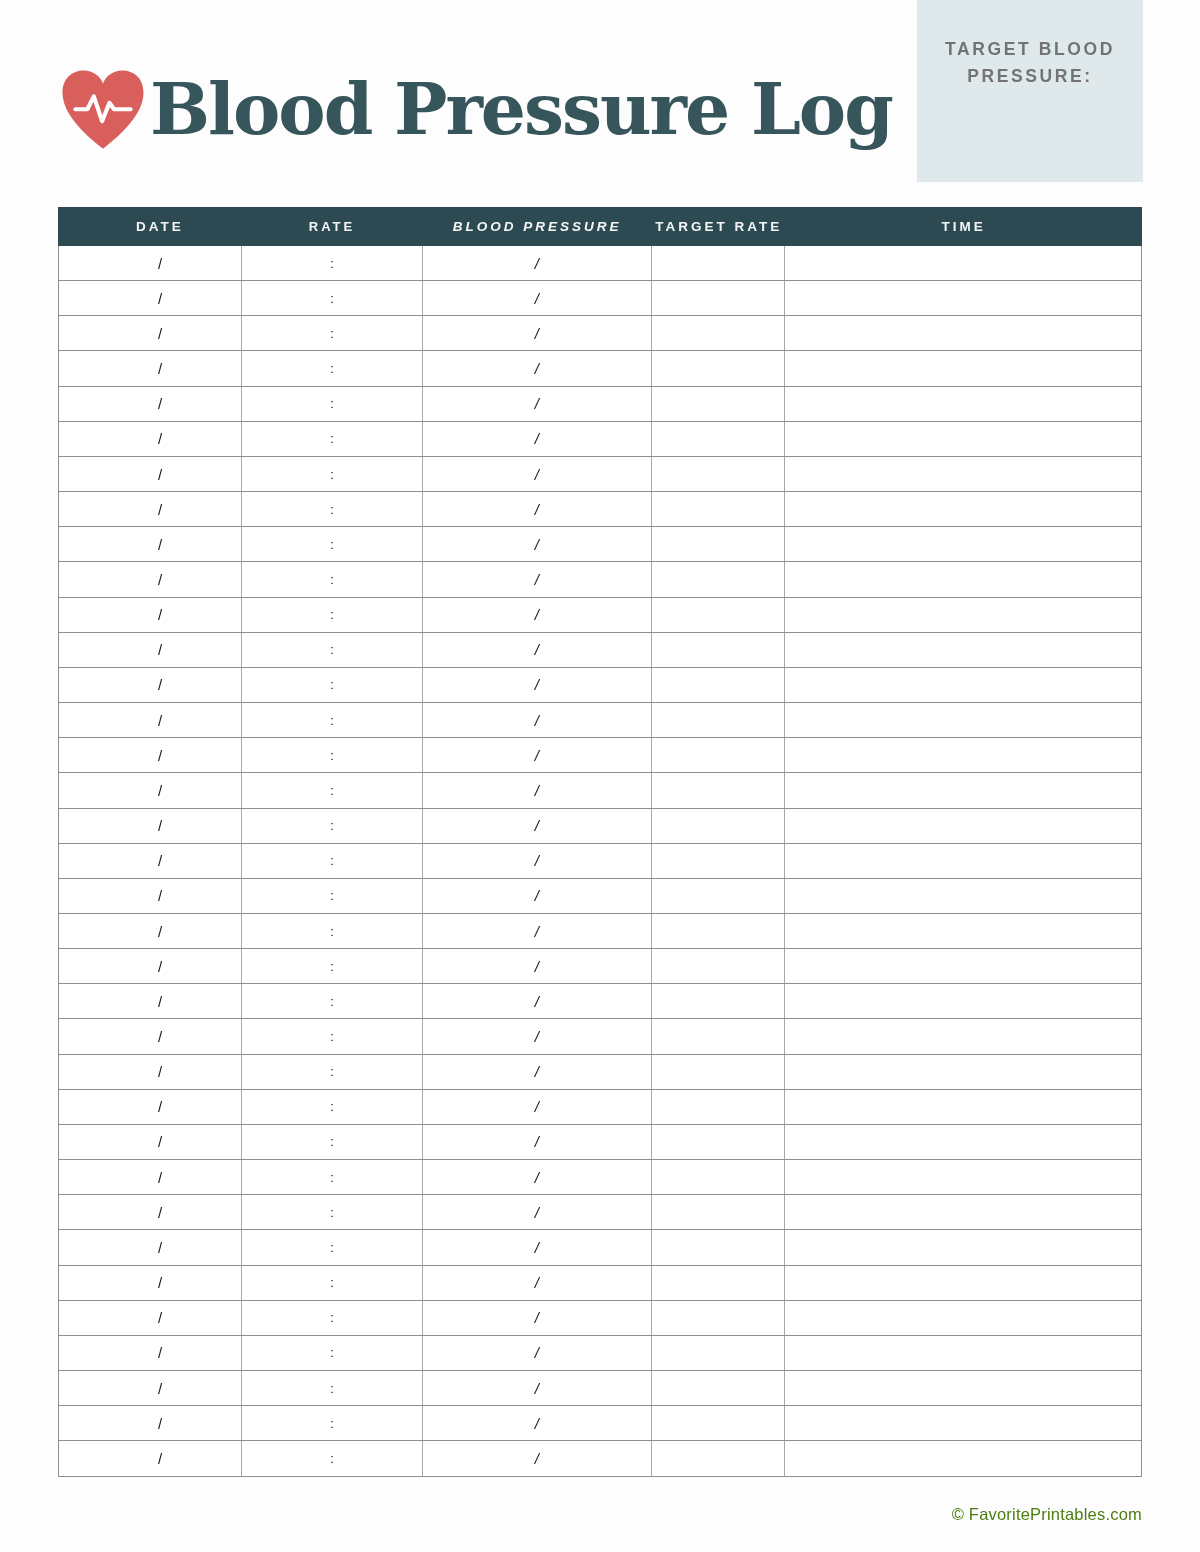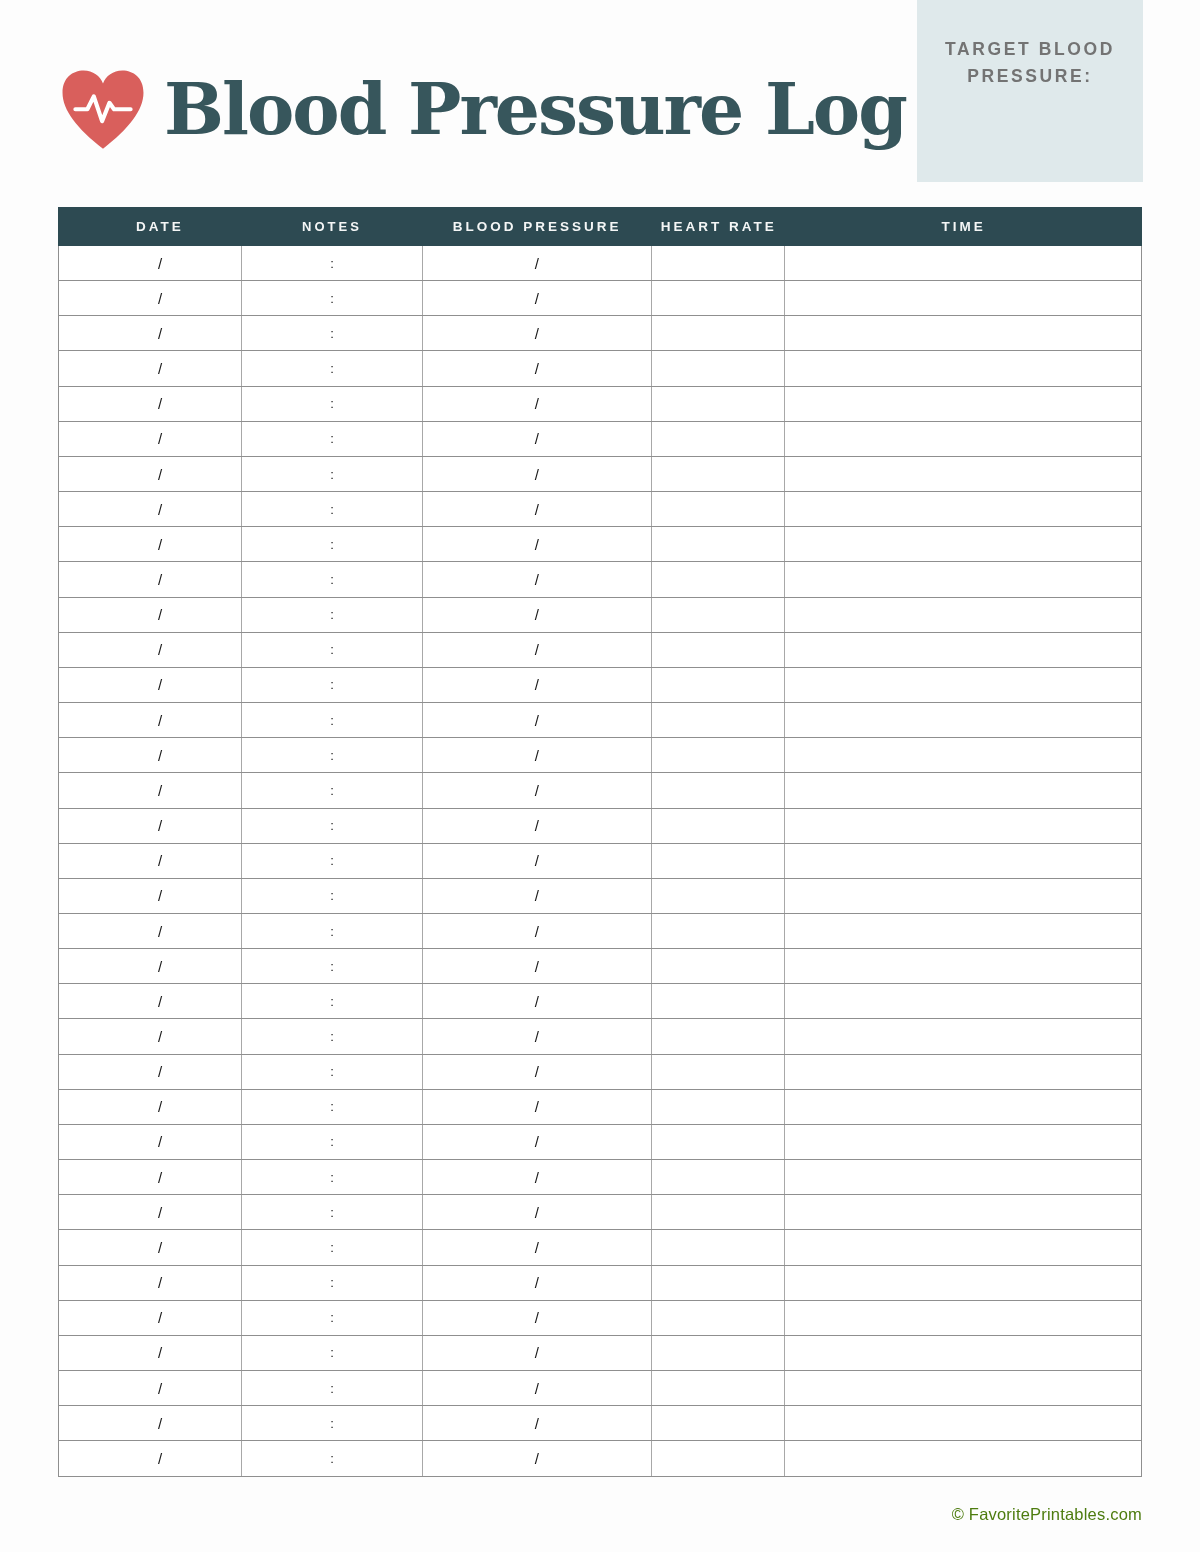--- a/index.html
+++ b/index.html
@@ -14,21 +14,20 @@
     overflow: hidden;
   }
 
   
   .title-group {
     position: absolute;
     left: 56px;
     top: 66px;
     display: flex;
     align-items: center;
-    gap: 14px;
   }
   .heart-wrap {
     width: 94px;
     height: 92px;
     flex: 0 0 auto;
   }
   .heart-wrap svg { width: 100%; height: 100%; display: block; }
   .page-title {
     font-family: "DejaVu Serif", serif;
     font-weight: bold;
@@ -99,21 +98,21 @@
     align-items: center;
     justify-content: center;
     border-right: 1px solid #a8a8a8;
     color: #161616;
     font-size: 15px;
   }
   .cell:last-child { border-right: none; }
 
   .c0 { width: 16.95%; padding-left: 20px; }
   .c1 { width: 16.65%; font-size: 13px; }
-  .c2 { width: 21.20%; }
+  .c2 { width: 21.20%; font-style: italic; }
   .c3 { width: 12.30%; }
   .c4 { width: 32.90%; }
 
   
   .copyright {
     position: absolute;
     right: 58px;
     top: 1505px;
     font-size: 16.5px;
     color: #4d7c0f;
@@ -136,23 +135,23 @@
   </div>
 
   <div class="target-box">
     <div class="target-label">TARGET BLOOD PRESSURE:</div>
     <div class="target-input-area"></div>
   </div>
 
   <div class="log-table">
     <div class="thead">
       <div class="th c0">DATE</div>
-      <div class="th c1">NOTES</div>
+      <div class="th c1">RATE</div>
       <div class="th c2">BLOOD PRESSURE</div>
-      <div class="th c3">HEART RATE</div>
+      <div class="th c3">TARGET RATE</div>
       <div class="th c4">TIME</div>
     </div>
     <div class="tbody">
         <div class="trow">
           <div class="cell c0">/</div>
           <div class="cell c1">:</div>
           <div class="cell c2">/</div>
           <div class="cell c3"></div>
           <div class="cell c4"></div>
         </div>

